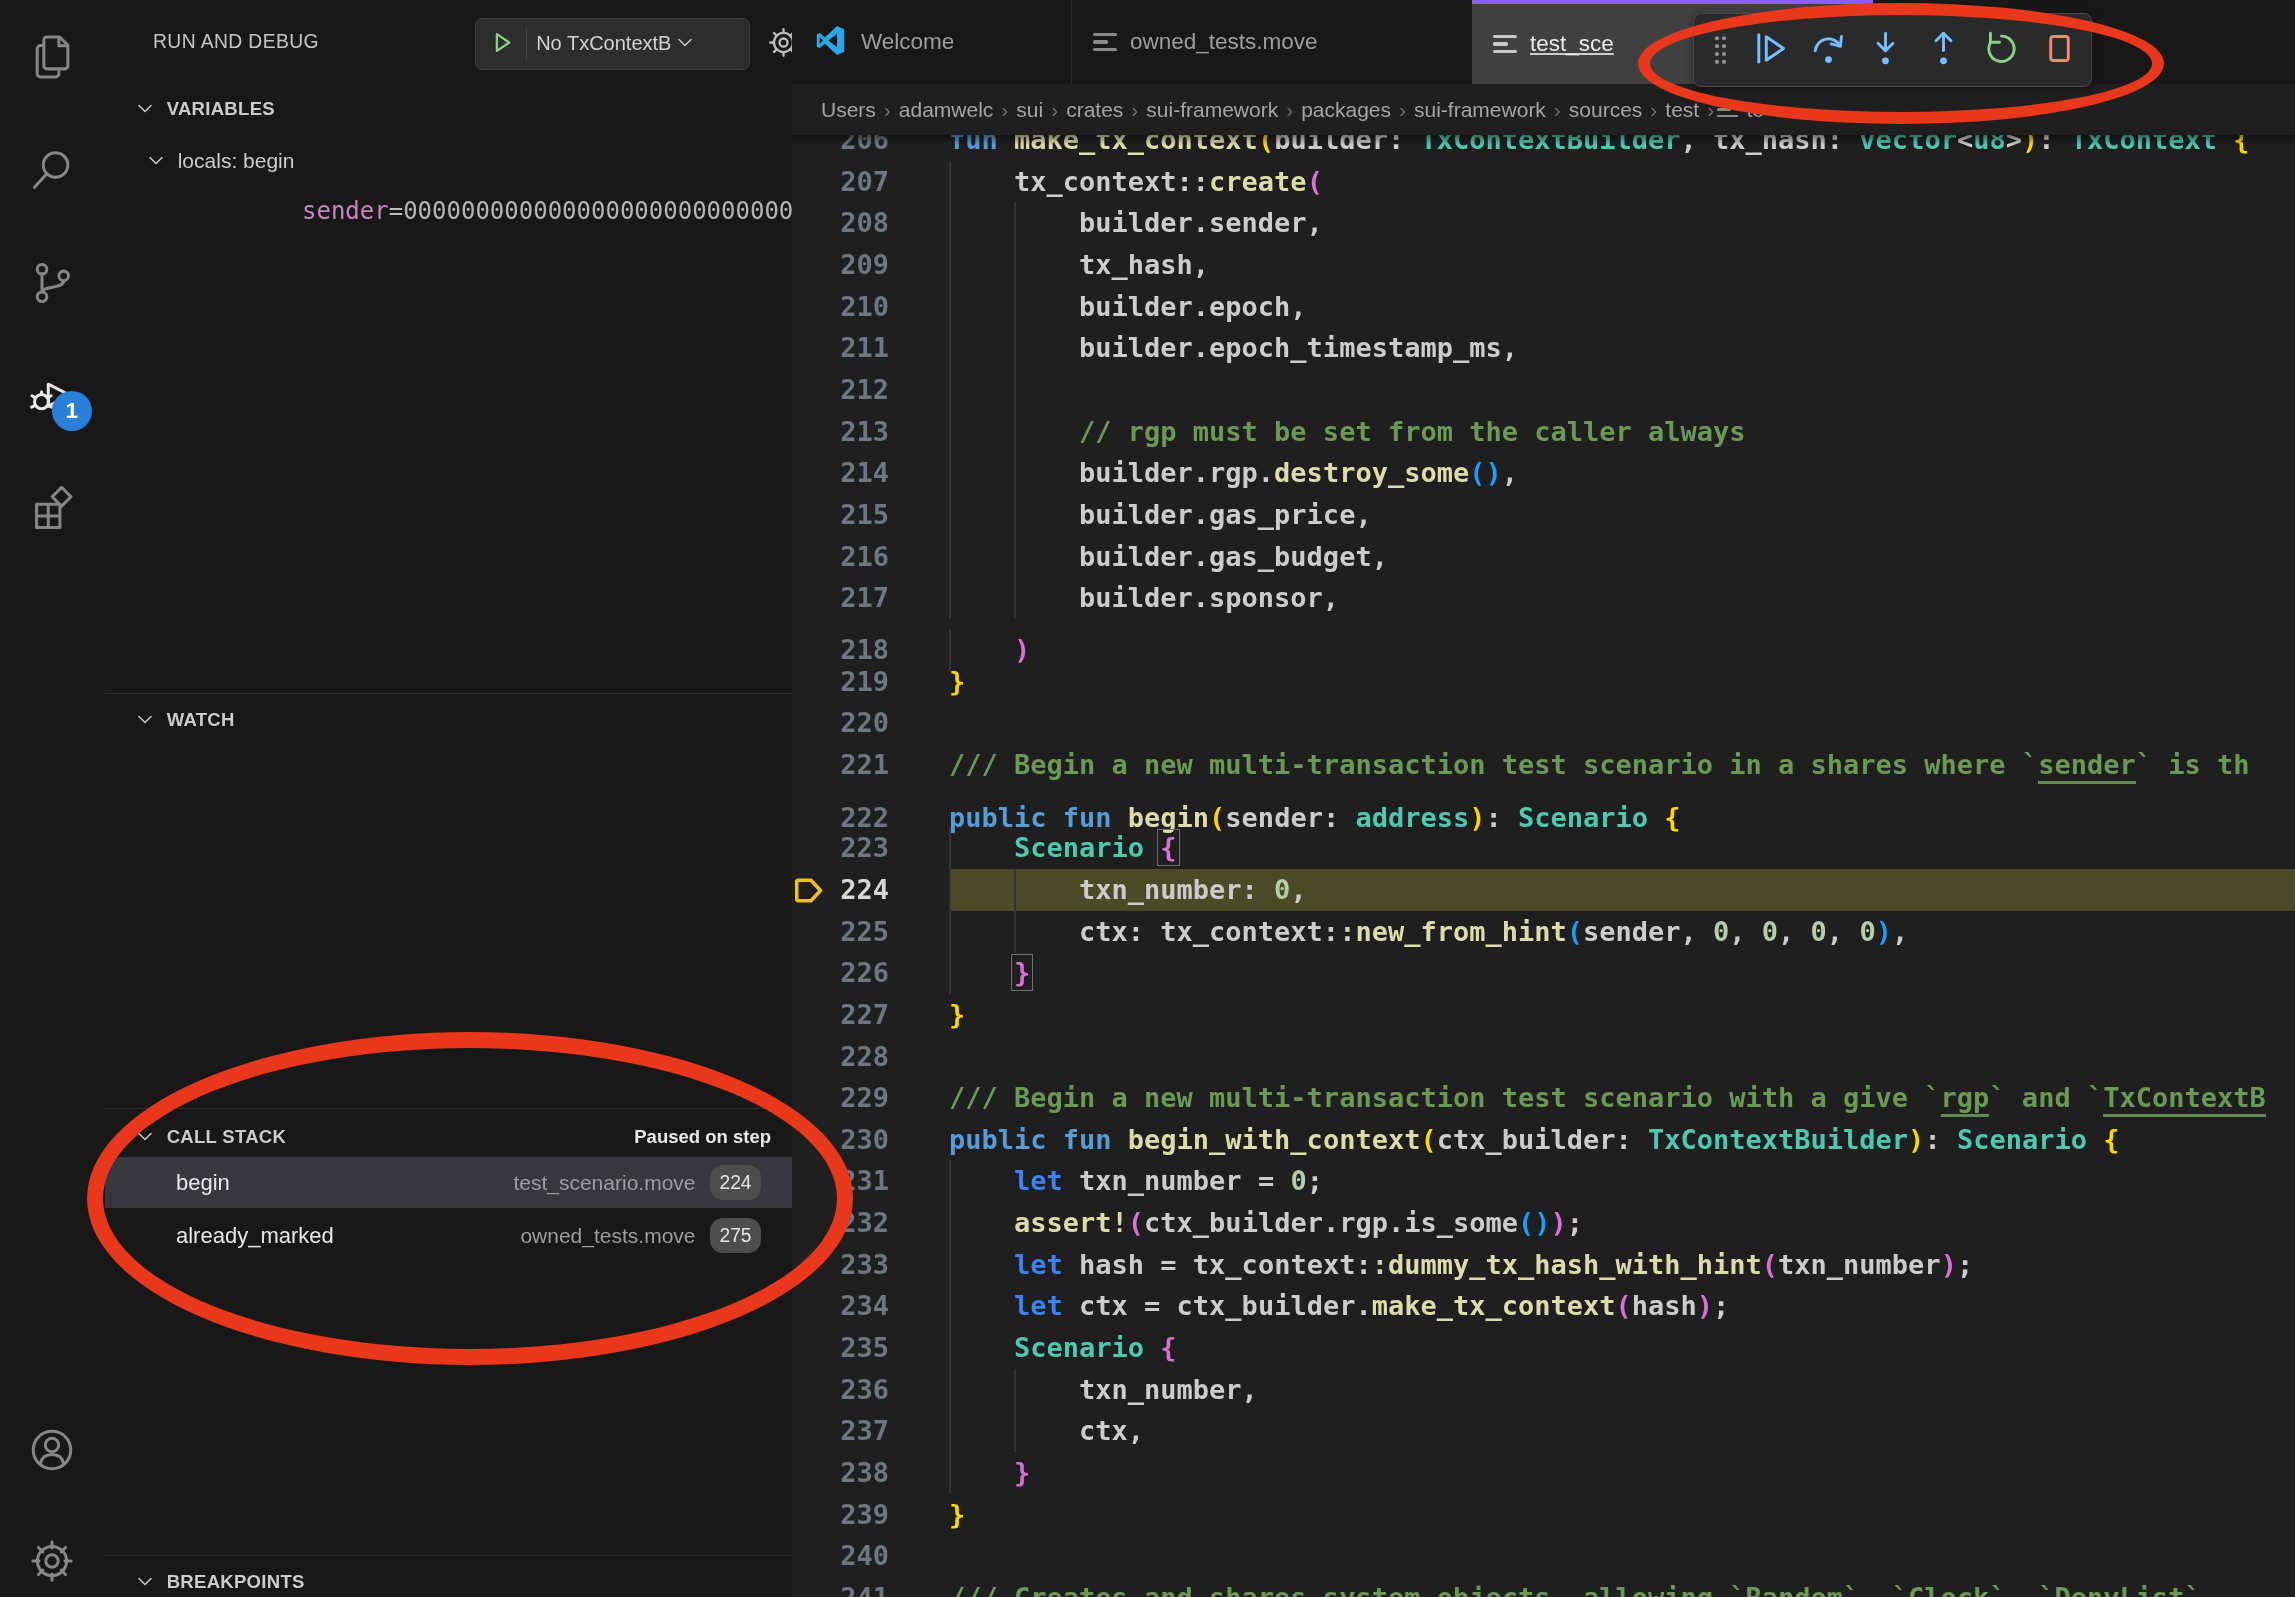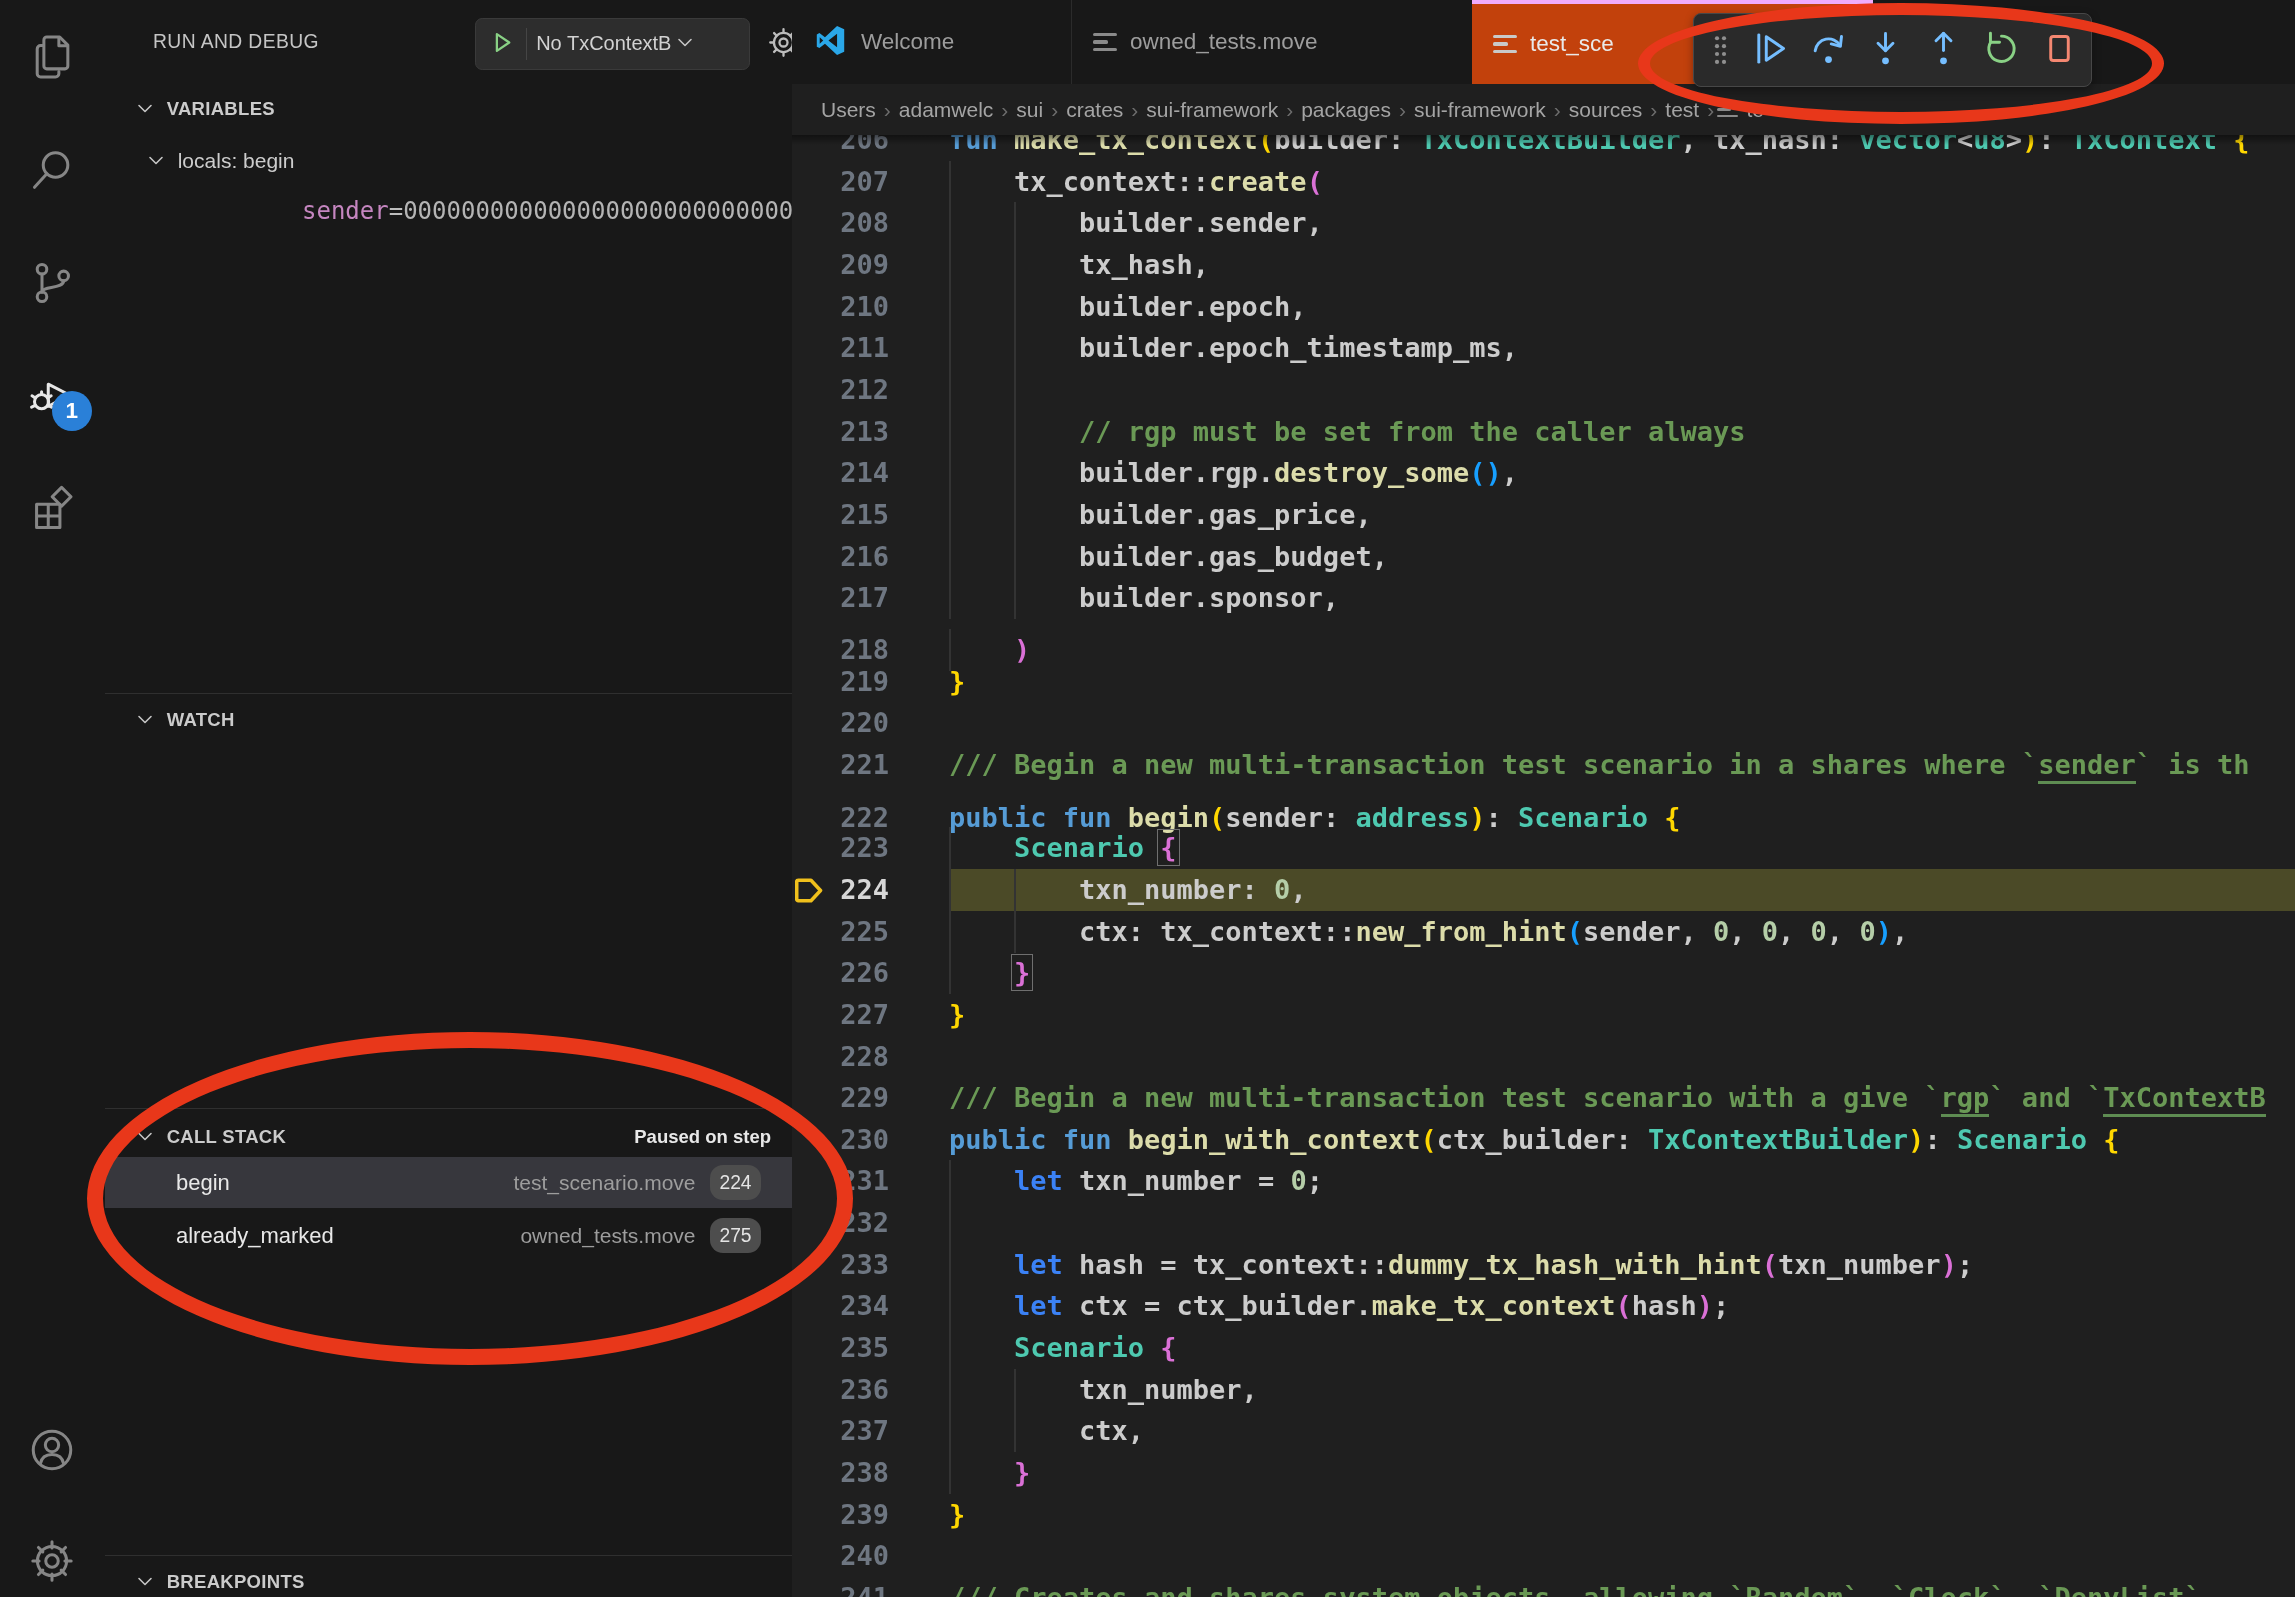--- a/index.html
+++ b/index.html
@@ -39,21 +39,21 @@
   .cs-row.selected{background:#37373d;}
   .cs-name{margin-left:71px;color:#e8e8e8;white-space:nowrap;}
   .cs-right{margin-left:auto;display:flex;align-items:center;}
   .cs-file{color:#9d9d9d;font-size:21px;margin-right:14.5px;white-space:nowrap;}
   .cs-badge{min-width:51px;height:35px;border-radius:13px;background:#4d4d4d;color:#e4e4e4;font-size:19.3px;
             display:flex;align-items:center;justify-content:center;margin-right:32px;padding:0 6.4px;box-sizing:border-box;}
   
   #tabbar{position:absolute;left:792px;top:0;width:1503px;height:84px;background:#181818;border-bottom:0.8px solid #252525;}
   .tab{position:absolute;top:0;height:84px;display:flex;align-items:center;border-right:0.8px solid #2b2b2b;box-sizing:border-box;background:#181818;}
   .tab .tab-label{font-size:22.5px;color:#9d9d9d;margin-left:13px;white-space:nowrap;overflow:hidden;}
-  .tab.active{background:#c2410c;border-top:4px solid #f0abfc;border-right:none;height:84px;}
+  .tab.active{background:#404040;border-top:4px solid #8b5cf6;border-right:none;height:84px;text-decoration:underline;}
   .tab.active .tab-label{color:#e9e9e9;}
   .tab .tab-ico{margin-left:21px;}
   #breadcrumbs{position:absolute;left:792px;top:84px;width:1503px;height:51px;background:#1f1f1f;display:flex;align-items:center;
                font-size:21px;color:#a4a4a4;white-space:nowrap;overflow:hidden;}
   #breadcrumbs .crumb{margin:0 4.8px;flex:0 0 auto;}
   #breadcrumbs .crumb:first-child{margin-left:29px;}
   #breadcrumbs .bc-sep{color:#6e6e6e;font-size:21px;margin:0 3.2px;flex:0 0 auto;}
   #breadcrumbs .bc-file{display:flex;align-items:center;flex:0 0 auto;}
   #breadcrumbs .bc-file .flines{margin-right:8px;}
   
@@ -490,20 +490,21 @@
         <span class="content"><span class="tk-kw">public fun </span><span class="tk-fn">begin_with_context</span><span class="tk-b1">(</span><span class="tk-pl">ctx_builder: </span><span class="tk-ty">TxContextBuilder</span><span class="tk-b1">)</span><span class="tk-pl">: </span><span class="tk-ty">Scenario</span><span class="tk-pl"> </span><span class="tk-b1">{</span></span>
       </div>
       <div class="code-row" style="top: 1025px;">
         <div class="iguide" style="left: 157px;"></div>
         <span class="lnum">231</span>
         <span class="content"><span class="tk-pl">    </span><span class="tk-let">let</span><span class="tk-pl"> txn_number = </span><span class="tk-num">0</span><span class="tk-pl">;</span></span>
       </div>
       <div class="code-row" style="top: 1067px;">
         <div class="iguide" style="left: 157px;"></div>
         <span class="lnum">232</span>
+        <span class="content"><span class="tk-pl">    </span><span class="tk-fn">assert!</span><span class="tk-b2">(</span><span class="tk-pl">ctx_builder.rgp.is_some</span><span class="tk-b3">()</span><span class="tk-b2">)</span><span class="tk-pl">;</span></span>
       </div>
       <div class="code-row" style="top: 1109px;">
         <div class="iguide" style="left: 157px;"></div>
         <span class="lnum">233</span>
         <span class="content"><span class="tk-pl">    </span><span class="tk-let">let</span><span class="tk-pl"> hash = tx_context::</span><span class="tk-fn">dummy_tx_hash_with_hint</span><span class="tk-b2">(</span><span class="tk-pl">txn_number</span><span class="tk-b2">)</span><span class="tk-pl">;</span></span>
       </div>
       <div class="code-row" style="top: 1150px;">
         <div class="iguide" style="left: 157px;"></div>
         <span class="lnum">234</span>
         <span class="content"><span class="tk-pl">    </span><span class="tk-let">let</span><span class="tk-pl"> ctx = ctx_builder.</span><span class="tk-fn">make_tx_context</span><span class="tk-b2">(</span><span class="tk-pl">hash</span><span class="tk-b2">)</span><span class="tk-pl">;</span></span>

